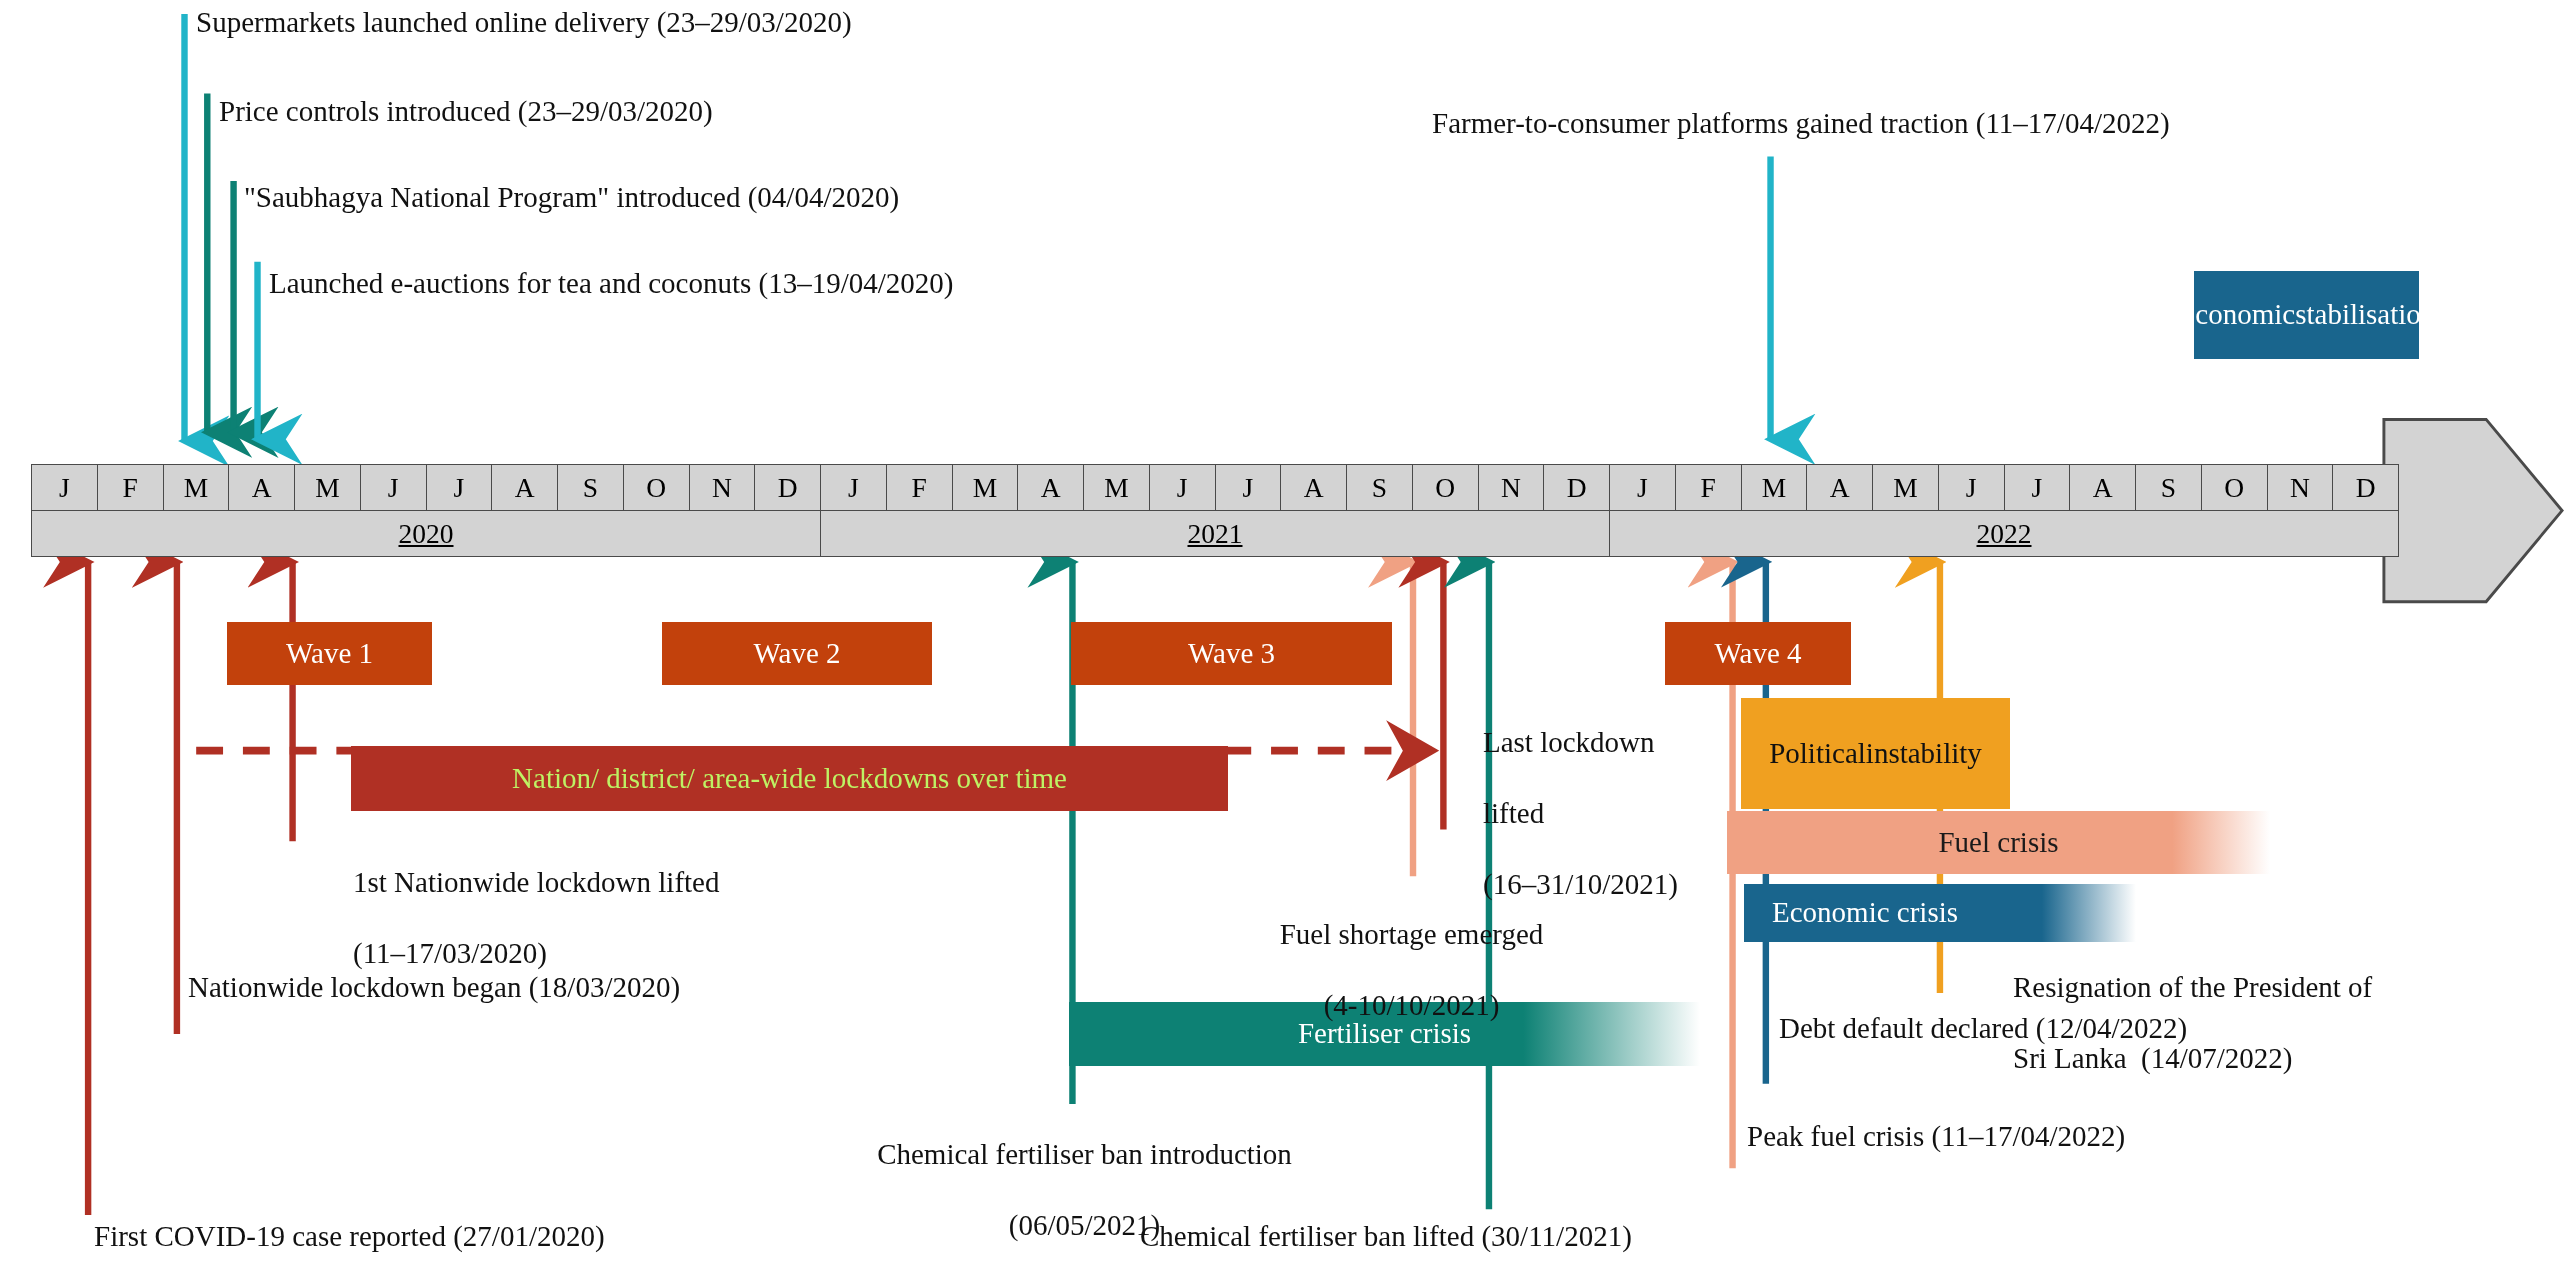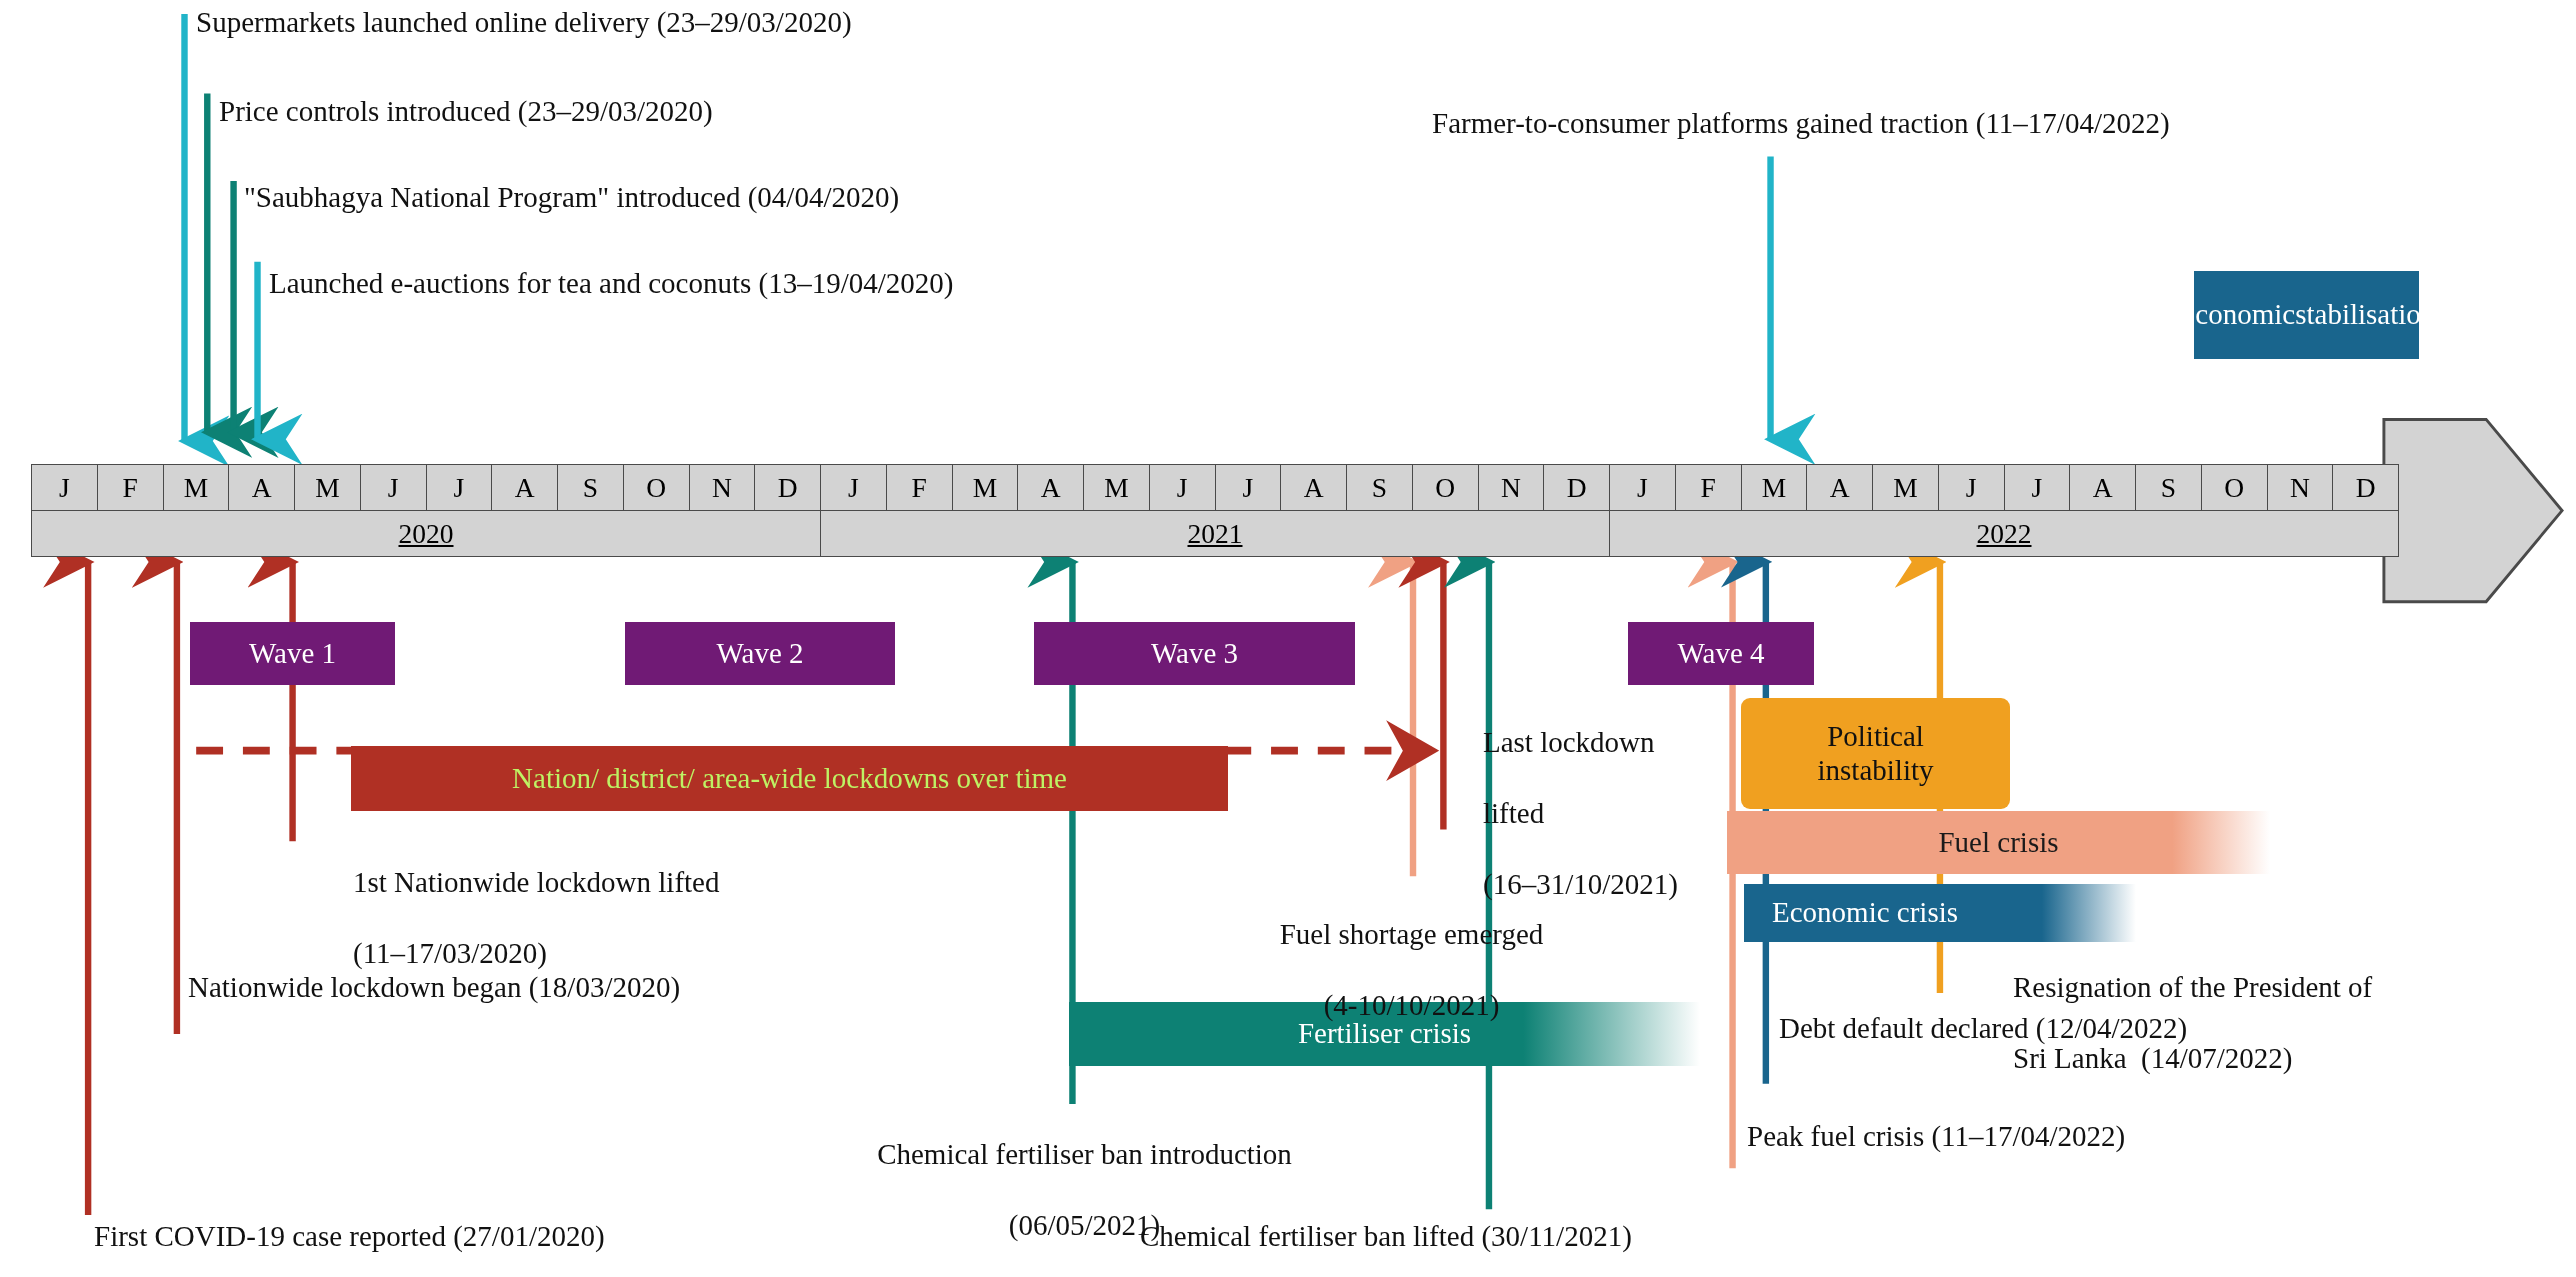--- a/index.html
+++ b/index.html
@@ -17,21 +17,21 @@
   .axis .monthrow .m:last-child{border-right:none;}
   .axis .yearrow{position:absolute;left:0;top:47px;height:46px;width:100%;
       border:1.2px solid #4a4a4a;border-top:none;box-sizing:border-box;background:#d3d3d3;display:flex;}
   .axis .yearrow .y{border-right:1.2px solid #4a4a4a;box-sizing:border-box;
       display:flex;align-items:center;justify-content:center;font-size:27.5px;text-decoration:underline;}
   .axis .yearrow .y:last-child{border-right:none;}
 
   
   .box{position:absolute;display:flex;align-items:center;justify-content:center;
        font-size:29px;line-height:1.16;text-align:center;box-sizing:border-box;}
-  .wave{background:#701a75;color:#fff;}
+  .wave{background:#c2410c;color:#fff;margin-left:37px;}
   .lockbar{background:#b03024;color:#bef264;margin-top:28px;}
   .fert{color:#fff;background:linear-gradient(to right,#0d8174 0%,#0d8174 72%,rgba(13,129,116,0) 100%);}
   .fuel{color:#1a1a1a;background:linear-gradient(to right,#f0a183 0%,#f0a183 82%,rgba(240,161,131,0) 100%);}
   .econ{color:#fff;background:linear-gradient(to right,#19658d 0%,#19658d 76%,rgba(25,101,141,0) 100%);}
   .polit{background:#f0a020;color:#111;}
   .stab{background:#19658d;color:#fff;}
 
   svg.ov{position:absolute;left:0;top:0;width:2576px;height:1277px;pointer-events:none;}
 </style>
 </head>
@@ -149,21 +149,21 @@
 
   <div class="box wave" style="left:190px;top:622px;width:205px;height:63px;">Wave 1</div>
   <div class="box wave" style="left:625px;top:622px;width:270px;height:63px;">Wave 2</div>
   <div class="box wave" style="left:1034px;top:622px;width:321px;height:63px;">Wave 3</div>
   <div class="box wave" style="left:1628px;top:622px;width:186px;height:63px;">Wave 4</div>
 
   <div class="box lockbar" style="left:351px;top:718px;width:877px;height:65px;">Nation/ district/ area-wide lockdowns over time</div>
 
   <div class="box fert" style="left:1069px;top:1002px;width:631px;height:64px;">Fertiliser  crisis</div>
 
-  <div class="box polit" style="left:1741px;top:698px;width:269px;height:111px;flex-direction:column;border-radius:9px;">
+  <div class="box polit" style="left:1741px;top:698px;width:269px;height:111px;">
     <span>Political</span>
     <span>instability</span>
   </div>
 
   <div class="box fuel" style="left:1727px;top:811px;width:543px;height:63px;">Fuel crisis</div>
 
   <div class="box econ" style="left:1744px;top:884px;width:392px;height:58px;justify-content:flex-start;padding-left:28px;">Economic crisis</div>
 
   <div class="lbl" style="left:324px;top:830px;">
     <span>1st Nationwide lockdown lifted</span><br>

